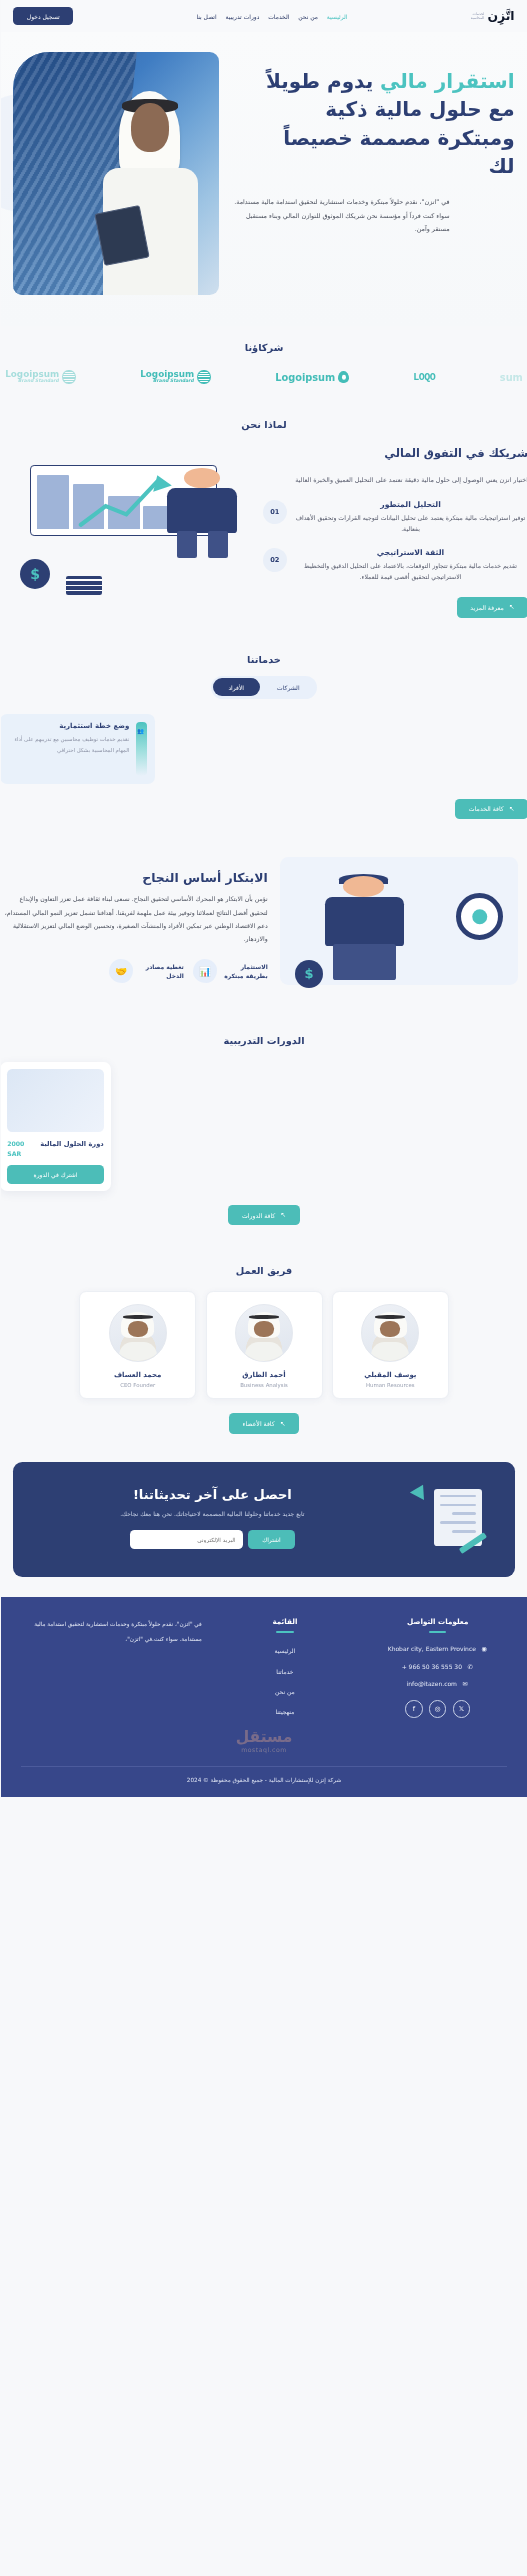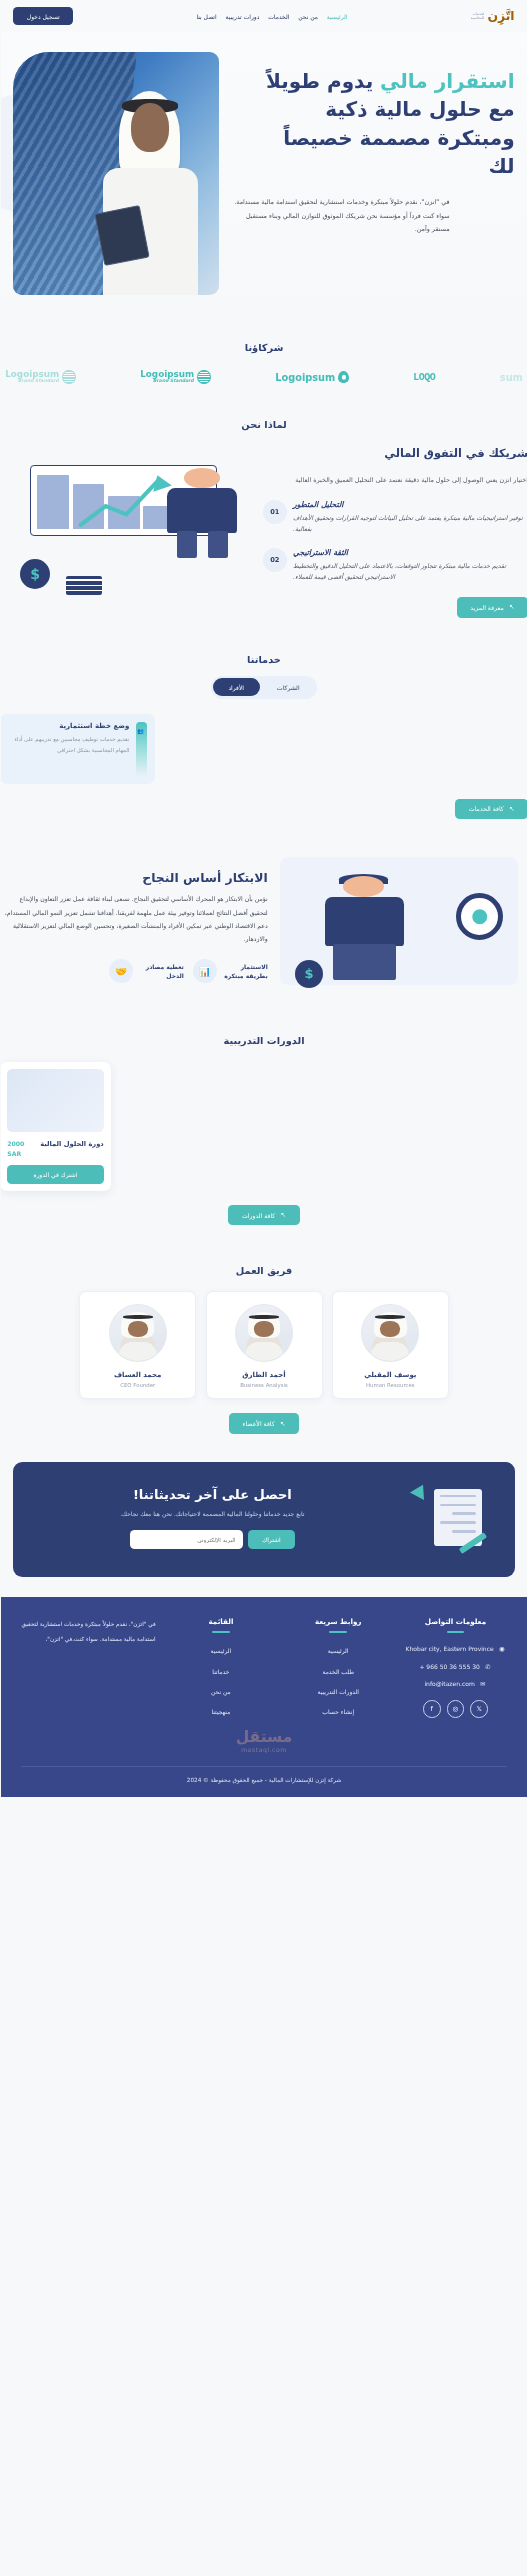--- a/index.html
+++ b/index.html
@@ -16,21 +16,21 @@
   .site-header {
     height: 32px;
     background: #f8f9fb;
     display: flex;
     align-items: center;
     padding: 0 13.4px;
     justify-content: space-between;
   }
   .brand { display: flex; align-items: center; gap: 3.1px; }
   .brand-mark {
-    font-size: 12.4px; font-weight: 700; color: #a16207; line-height: 1;
+    font-size: 12.4px; font-weight: 700; color: #0f172a; line-height: 1;
     letter-spacing: -0.5px;
   }
   .brand-sub { font-size: 3.6px; color: #8a93ad; line-height: 1.25; text-align: right; }
   .main-nav { display: flex; align-items: center; gap: 8.8px; margin-right: auto; margin-left: auto; }
   .main-nav a {
     font-size: 6px; color: #2c3a66; text-decoration: none; white-space: nowrap;
   }
   .main-nav a.active { color: #4cc3c0; }
   .login-btn {
     background: #2d3f73; color: #fff; border: none; border-radius: 4.6px;
@@ -145,21 +145,21 @@
   .whyus-left { flex:1.05; text-align:right; padding-top:3.1px; }
   .whyus-heading { font-size:11.3px; font-weight:700; color:#2d3f73; line-height:1.5; }
   .whyus-sub { margin-top:12px; font-size:6.4px; color:#55596a; line-height:1.85; }
   .feature { display:flex; gap:6.2px; margin-top:13.4px; align-items:flex-start; }
   .feature-num {
     flex:0 0 24px; height:24px; background:#e9eff8; color:#2d3f73;
     font-size:6.7px; font-weight:700; display:flex; align-items:center; justify-content:center;
     border-radius: 46% 54% 50% 50% / 52% 48% 52% 48%;
     order:2;
   }
-  .feature-text { order:1; flex:1; text-align:left;font-style:italic; }
+  .feature-text { order:1; flex:1; text-align:center; }
   .feature-text h4 { font-size:7.7px; font-weight:800; color:#2d3f73; margin-bottom:2.6px; }
   .feature-text p { font-size:6.2px; color:#55596a; line-height:1.85; }
   .btn-teal {
     display:inline-flex; align-items:center; gap:5.2px;
     background:#4cbdb8; color:#fff; border:none; border-radius:4.6px;
     font-size:6.2px; padding:6.2px 13.4px; cursor:pointer; margin-top:14.4px;
     font-family:inherit;
   }
   .btn-teal .arr { font-size:6.7px; }
   .whyus-right { flex:1; position:relative; min-height:155px; }
@@ -684,30 +684,20 @@
           <span class="ci">✉</span>
         </li>
       </ul>
       <div class="socials">
         <div class="soc">𝕏</div>
         <div class="soc">◎</div>
         <div class="soc">f</div>
       </div>
     </div>
 
-    <div class="fcol quick">
-      <h5>روابط سريعة</h5>
-      <div class="rule"></div>
-      <ul class="flinks">
-        <li><a href="#">الرئيسية</a></li>
-        <li><a href="#">طلب الخدمة</a></li>
-        <li><a href="#">الدورات التدريبية</a></li>
-        <li><a href="#">إنشاء حساب</a></li>
-      </ul>
-    </div>
 
     <div class="fcol menu">
       <h5>القائمة</h5>
       <div class="rule"></div>
       <ul class="flinks">
         <li><a href="#">الرئيسية</a></li>
         <li><a href="#">خدماتنا</a></li>
         <li><a href="#">من نحن</a></li>
         <li><a href="#">منهجيتنا</a></li>
       </ul>

